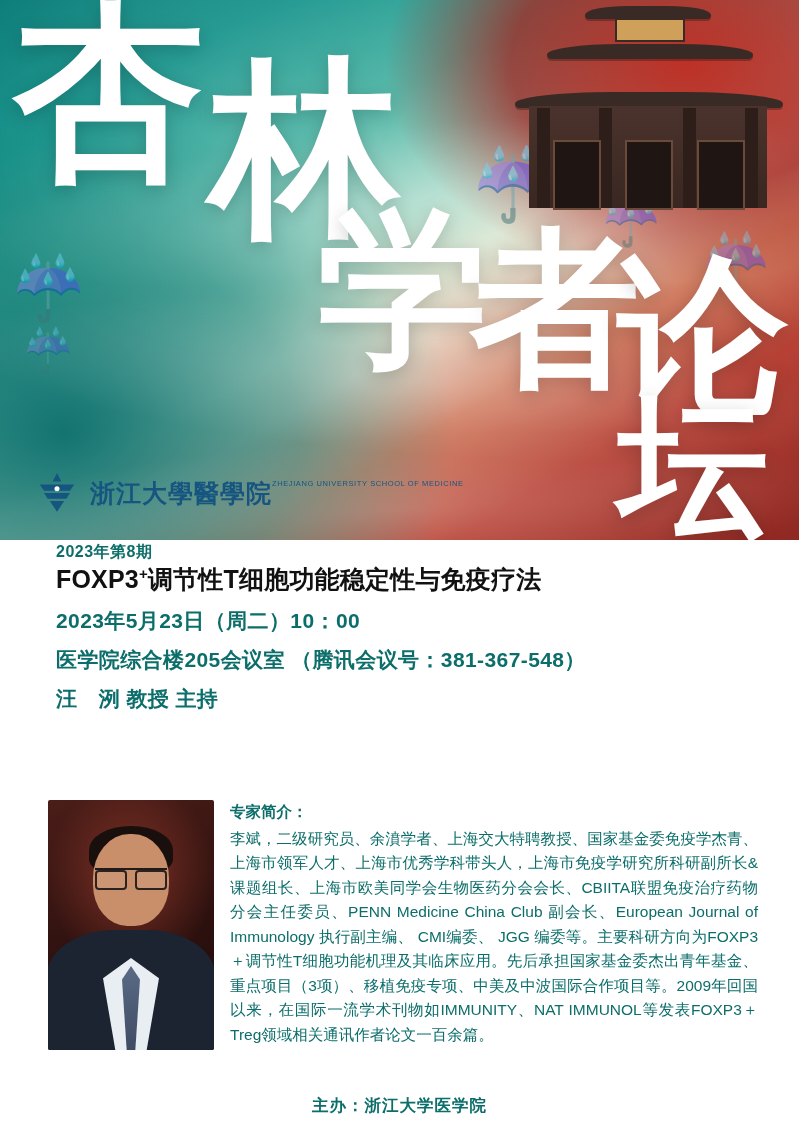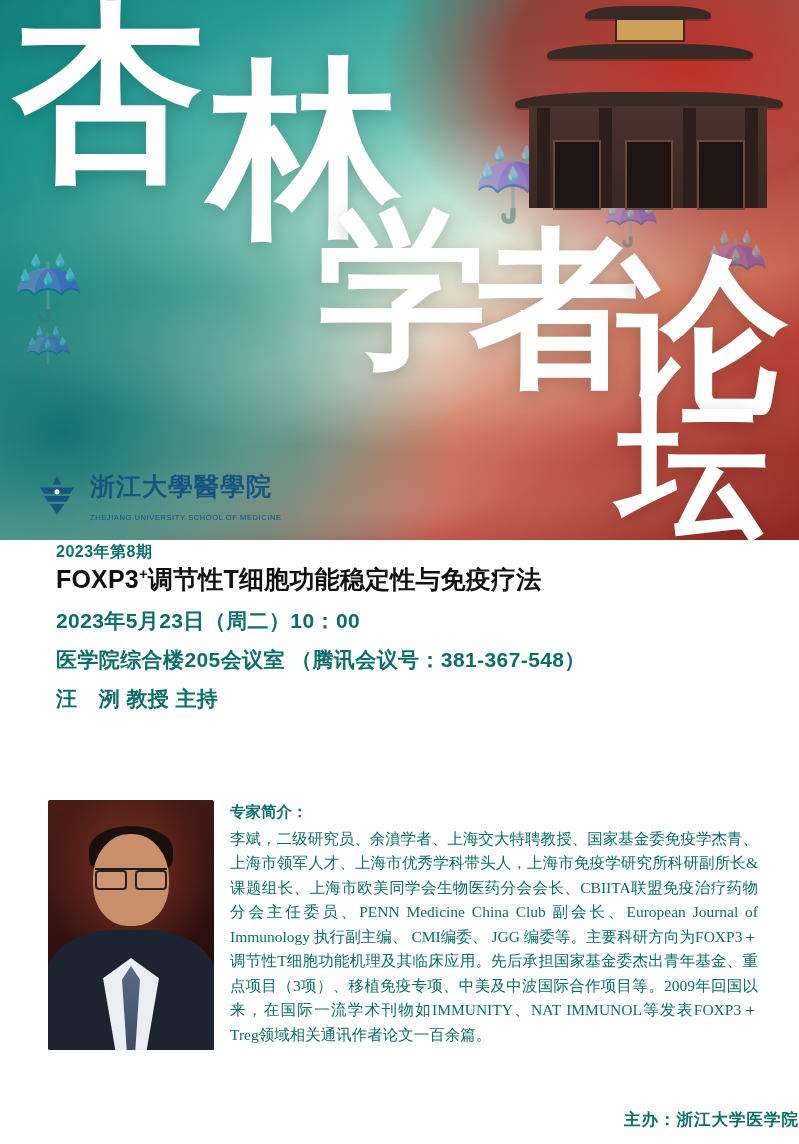--- a/index.html
+++ b/index.html
@@ -126,33 +126,33 @@
   
   .logo-row {
     position: absolute;
     left: 34px;
     top: 470px;
     display: flex;
     align-items: center;
     gap: 10px;
   }
   .logo-mark { width: 46px; height: 46px; }
-  .logo-texts { display: flex; flex-direction: column; }
+  .logo-texts { display: flex; flex-direction: row; }
   .logo-cn {
     font-family: "DejaVu Serif", "Liberation Serif", serif;
     font-size: 25px;
     font-weight: 700;
     color: #16557f;
     letter-spacing: 1px;
   }
   .logo-en {
     font-size: 7.5px;
     color: #16557f;
     letter-spacing: 0.6px;
-    margin-top: 10px;
+    margin-top: 2px;
   }
 
   
   .info {
     position: absolute;
     left: 56px;
     top: 542px;
     width: 700px;
   }
   .issue {
@@ -265,34 +265,32 @@
     font-size: 15.5px;
     font-weight: 700;
     color: #0c6e6a;
     margin-bottom: 4px;
   }
   .bio-text {
     font-size: 15.5px;
     line-height: 1.58;
     color: #0c6e6a;
     text-align: justify;
-    font-family: Liberation Serif, serif;
   }
 
   .footer {
     position: absolute;
     left: 0;
     right: 0;
     top: 1095px;
-    text-align: right;
+    text-align: center;
     font-size: 16.5px;
     font-weight: 700;
     color: #0c6e6a;
     letter-spacing: 1px;
-    margin-top: 14px;
   }
 </style>
 </head>
 <body>
 
 <div class="poster">
 
   <div class="banner">
     <div class="tex"></div>
     <div class="wave w1"></div>

